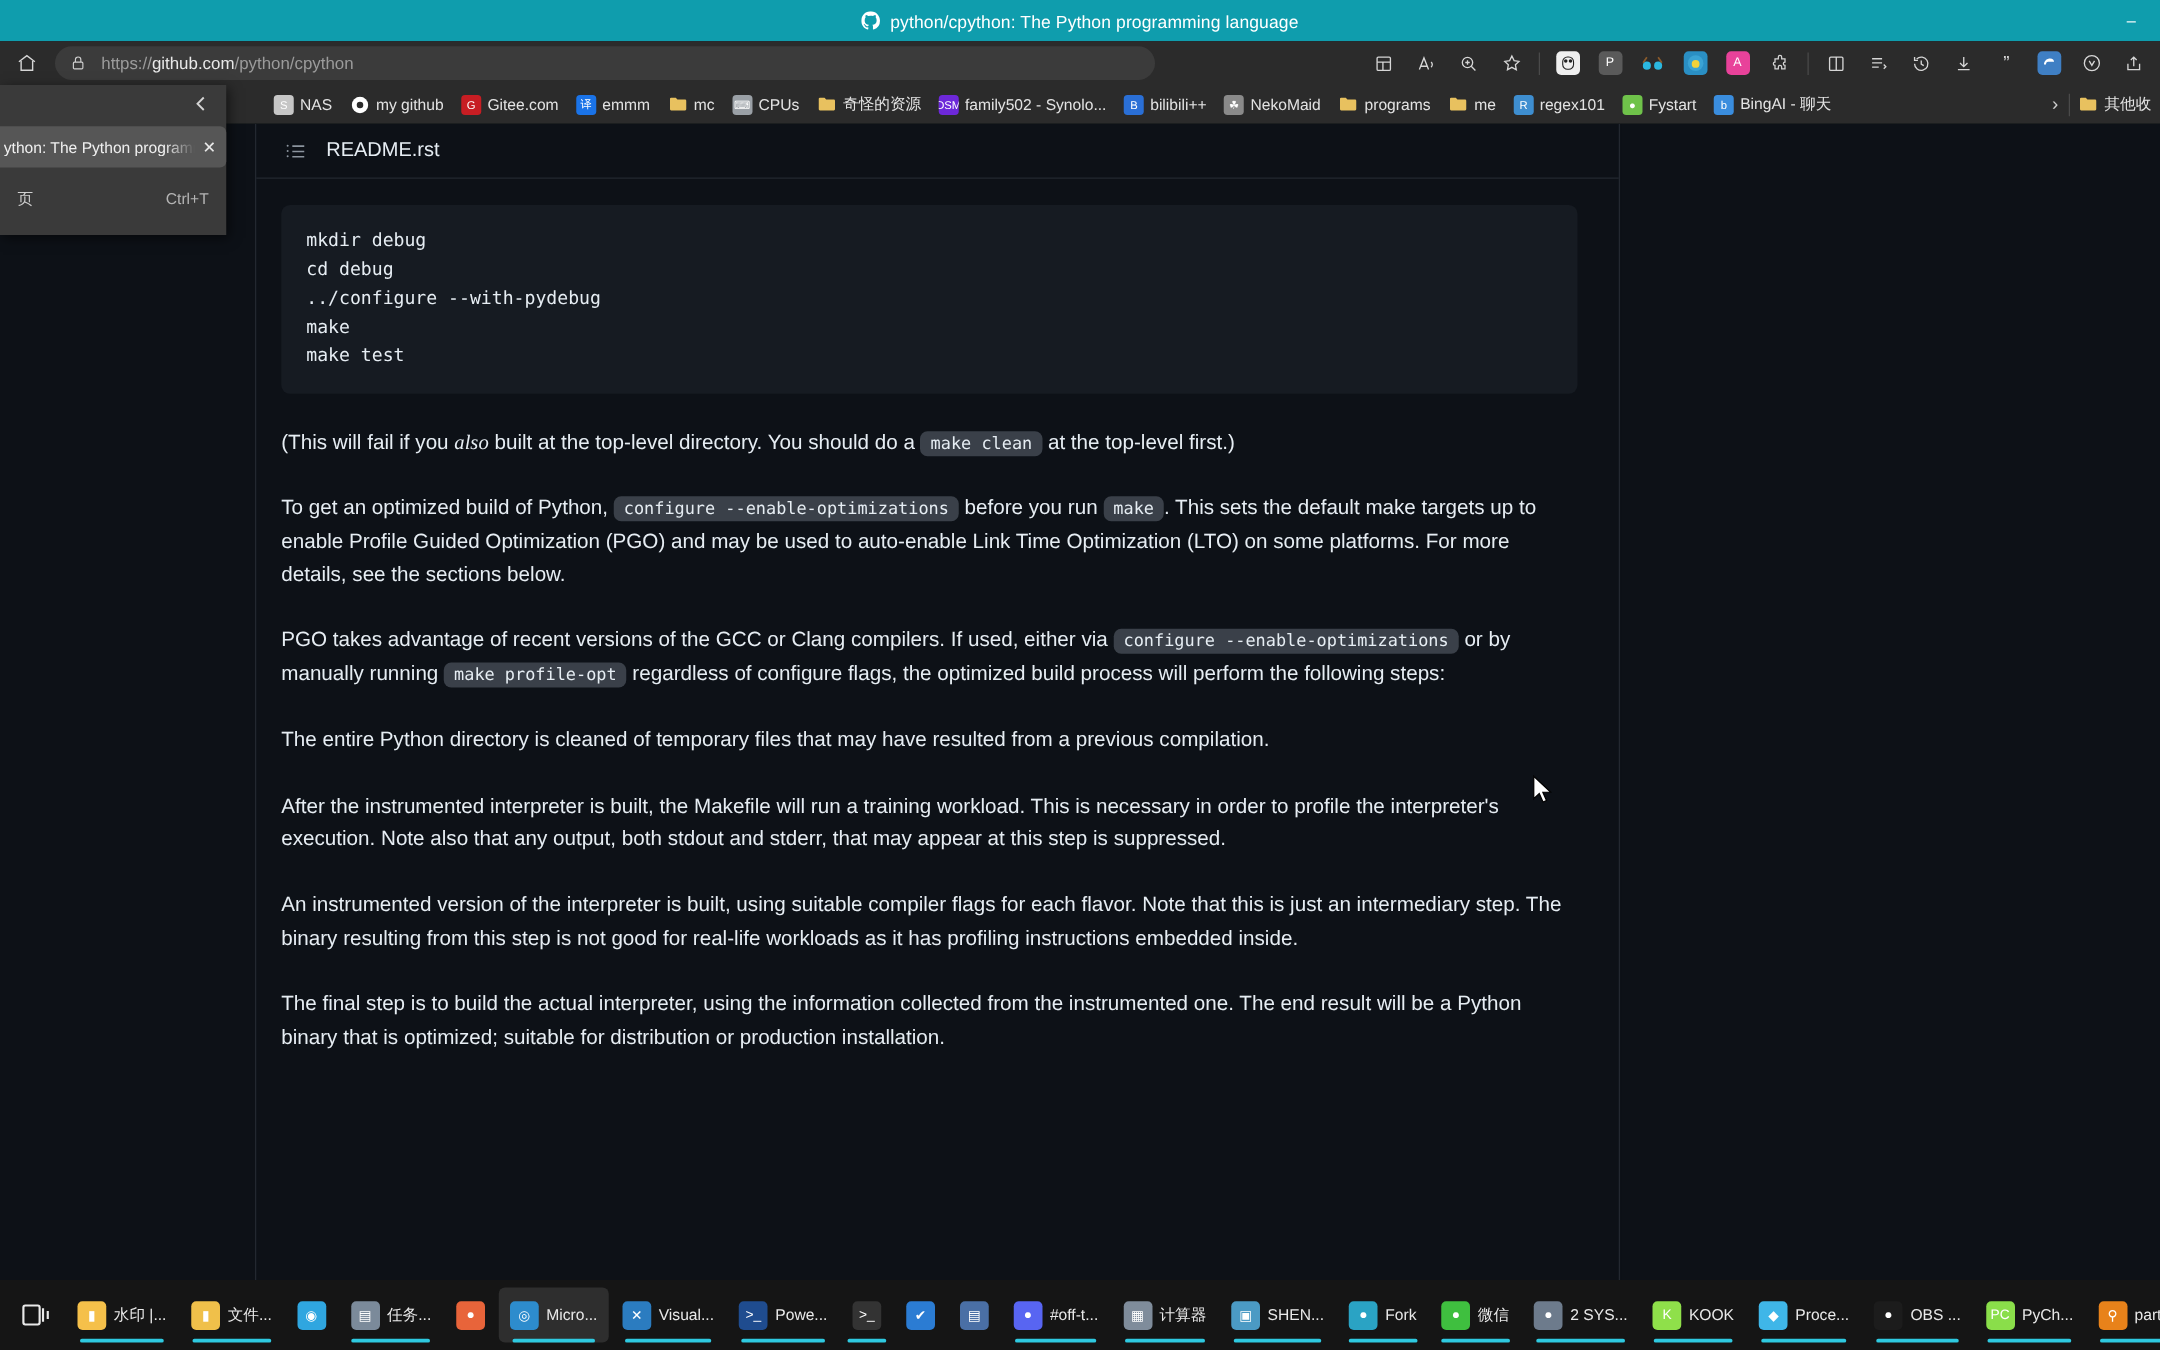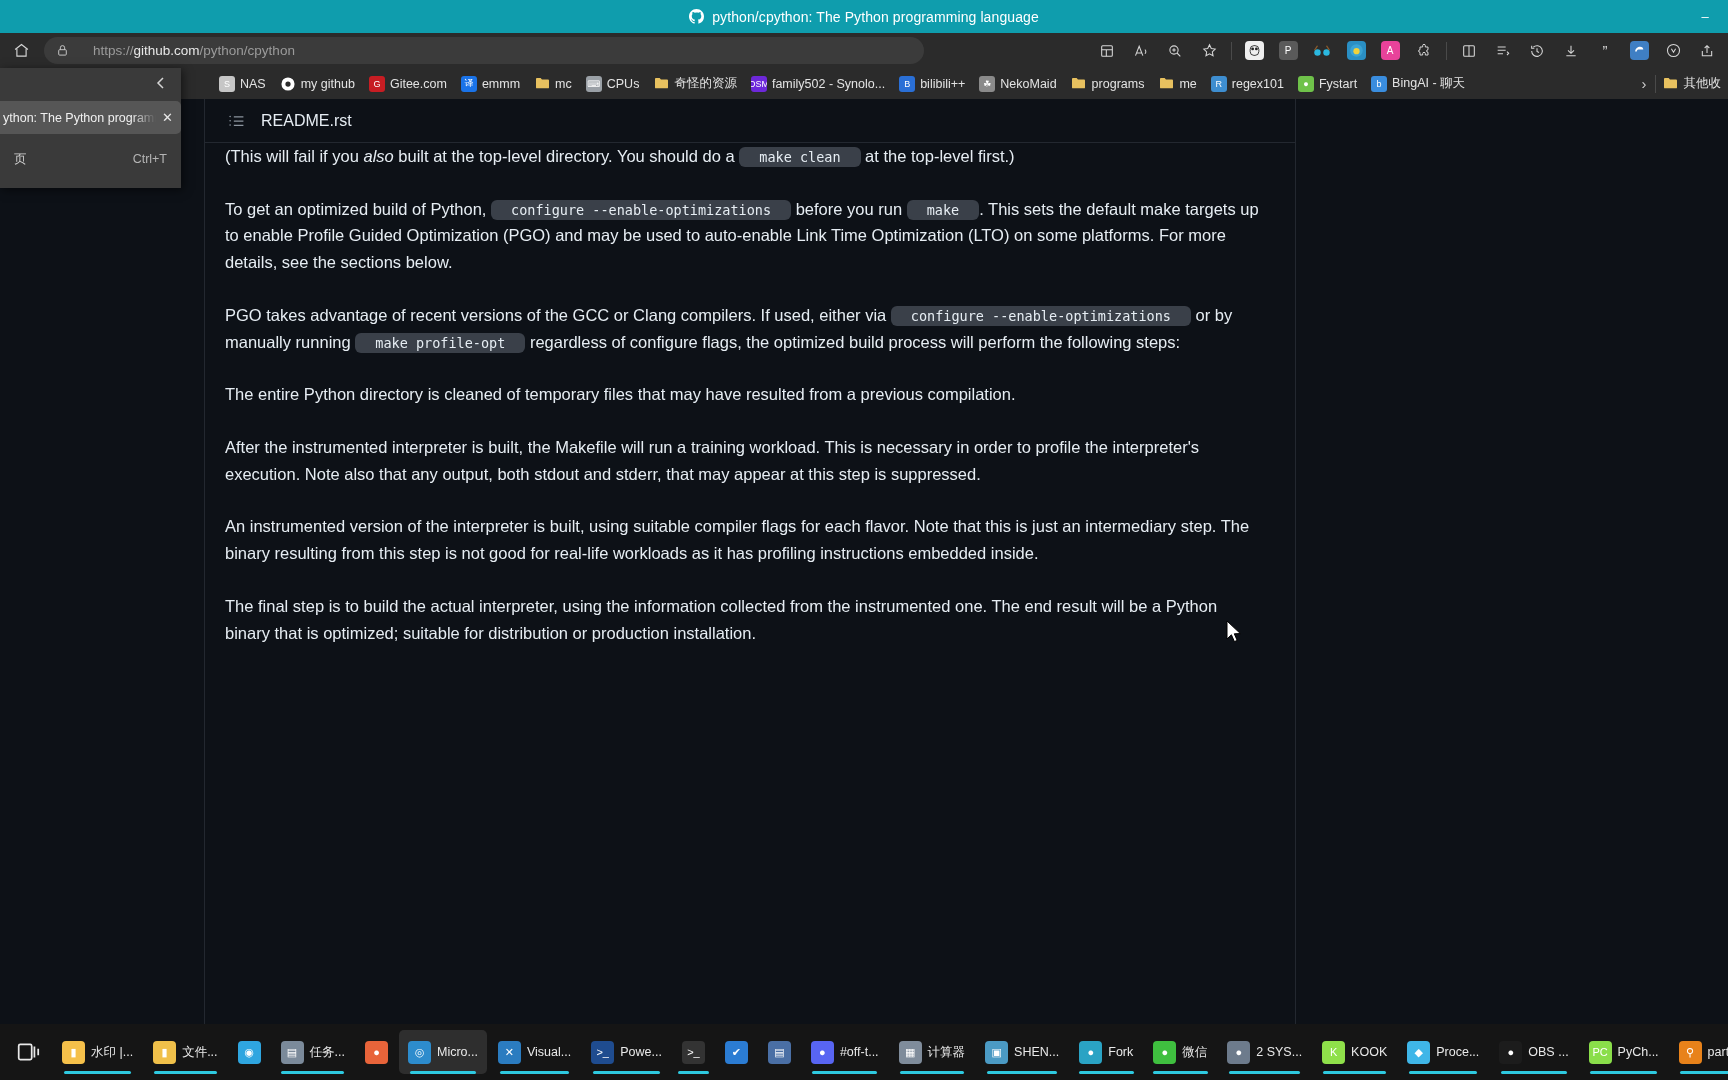--- a/index.html
+++ b/index.html
@@ -36,21 +36,21 @@
     background: #2b2b2b;
     display: flex; align-items: center;
   }
   .tb-icon {
     width: 34px; height: 30px; display: flex; align-items: center;
     justify-content: center; color: #d6d6d6; flex: 0 0 auto;
   }
   .tb-icon svg { display:block; }
   .addressbar {
     height: 27px; background: #3b3b3b; border-radius: 14px;
-    display: flex; align-items: center; gap: 24px;
+    display: flex; align-items: center; gap: 12px;
     padding: 0 14px 0 12px; margin-left: 6px;
     width: 880px;
     color: #cfcfcf; font-size: 13.5px;
   }
   .url { color: #9b9b9b; white-space: nowrap; }
   .url b { color: #e8e8e8; font-weight: 400; }
   .tb-right { margin-left: auto; display: flex; align-items: center; padding-right: 4px; }
   .tb-sep { width: 1px; height: 18px; background: #4a4a4a; margin: 0 5px; }
   .ext-ico {
     width: 19px; height: 19px; border-radius: 4px;
@@ -113,30 +113,30 @@
   .codeblock {
     background: #161b22; border-radius: 7px;
     padding: 18px 18px 18px 20px;
     margin: 21px 0 26px 0;
     font-family: "DejaVu Sans Mono", monospace;
     font-size: 14.5px; line-height: 1.58; color: #e6edf3;
   }
   p.para { margin: 0 0 26px 0; }
   code.inline {
     background: #3a4049; border-radius: 6px;
-    padding: 2px 20px;
+    padding: 2px 8px;
     font-family: "DejaVu Sans Mono", monospace;
     font-size: 13.5px; color: #e6edf3;
     white-space: nowrap;
   }
   h2.sec {
     color: #6aa2f0; font-size: 23px; font-weight: 600;
     margin: 34px 0 22px 0; letter-spacing: .1px;
   }
-  em { font-style: italic; }
+  em { font-style: italic; font-family: Liberation Serif, serif; }
   .gutter-right { position:absolute; top:0; left:1297px; width:431px; height:100%; background:#0d1117; }
 
   
   .tabflyout {
     position: absolute; top: 68px; left: 0; width: 181px; height: 120px;
     background: #3a3a3a; z-index: 40;
     box-shadow: 2px 2px 9px rgba(0,0,0,.55);
   }
   .tf-collapse {
     height: 30px; display: flex; align-items: center; justify-content: flex-end;
@@ -445,20 +445,25 @@
     <div class="file-header">
       <svg width="17" height="17" viewBox="0 0 16 16" fill="#8b949e">
         <path d="M2 3.5a.75.75 0 1 1 0 1.5.75.75 0 0 1 0-1.5zm0 4a.75.75 0 1 1 0 1.5.75.75 0 0 1 0-1.5zm0 4a.75.75 0 1 1 0 1.5.75.75 0 0 1 0-1.5zM5.5 4h9v1.2h-9zM5.5 8h9v1.2h-9zM5.5 12h9v1.2h-9z"></path>
       </svg>
       <span>README.rst</span>
     </div>
 
     <div class="article">
 
 
+      <pre class="codeblock">mkdir debug
+cd debug
+../configure --with-pydebug
+make
+make test</pre>
 
       <p class="para"><span>(This will fail if you </span><em>also</em><span> built at the top-level directory. You should do a </span><code class="inline">make clean</code><span> at the top-level first.)</span></p>
 
       <p class="para"><span>To get an optimized build of Python, </span><code class="inline">configure --enable-optimizations</code><span> before you run </span><code class="inline">make</code><span>. This sets the default make targets up to enable Profile Guided Optimization (PGO) and may be used to auto-enable Link Time Optimization (LTO) on some platforms. For more details, see the sections below.</span></p>
 
 
       <p class="para"><span>PGO takes advantage of recent versions of the GCC or Clang compilers. If used, either via </span><code class="inline">configure --enable-optimizations</code><span> or by manually running </span><code class="inline">make profile-opt</code><span> regardless of configure flags, the optimized build process will perform the following steps:</span></p>
 
       <p class="para">The entire Python directory is cleaned of temporary files that may have resulted from a previous compilation.</p>
       <p class="para">After the instrumented interpreter is built, the Makefile will run a training workload. This is necessary in order to profile the interpreter's execution. Note also that any output, both stdout and stderr, that may appear at this step is suppressed.</p>

